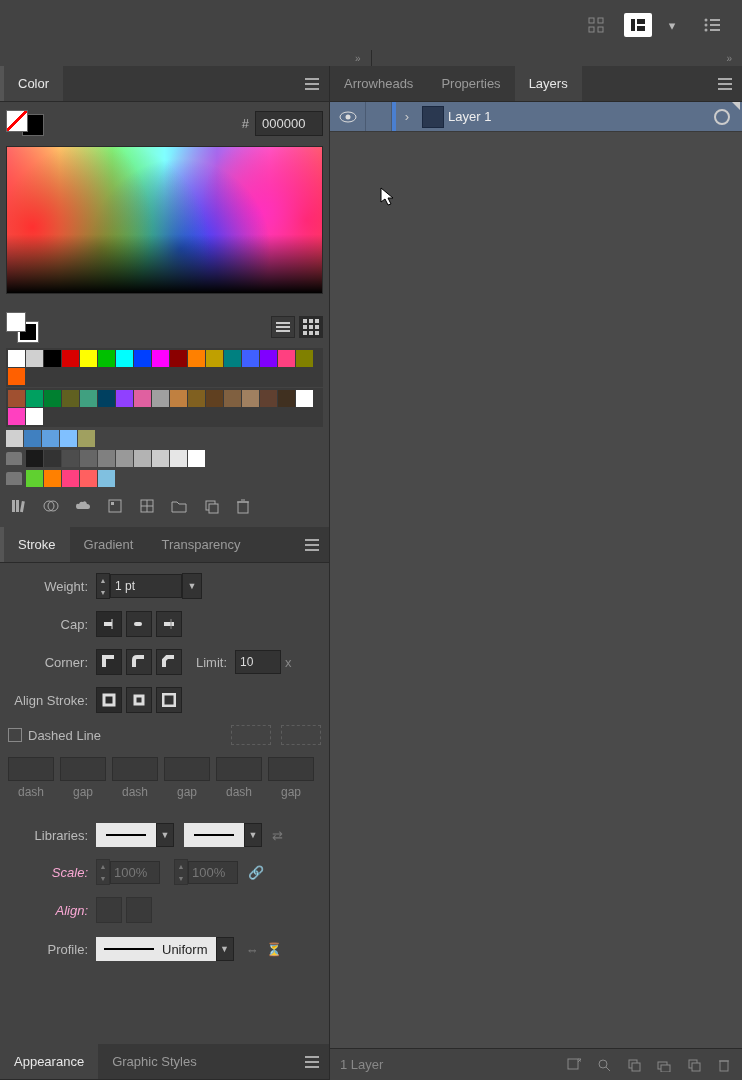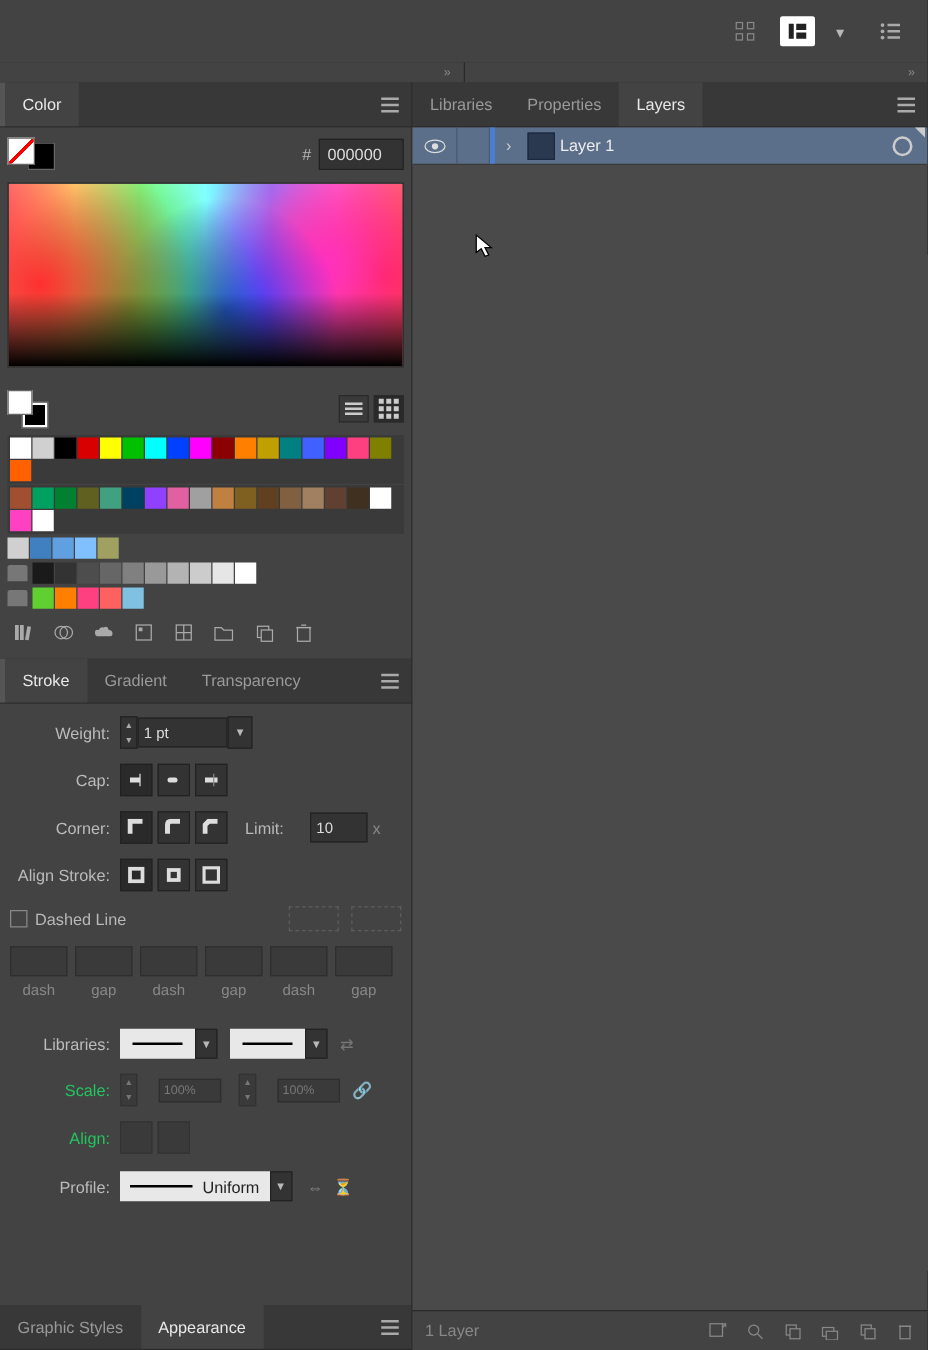--- a/index.html
+++ b/index.html
@@ -61,42 +61,42 @@
 .sw { width: 17px; height: 17px; }
 .sw-row { display: flex; gap: 1px; margin-top: 3px; align-items: center; }
 .folder-ico { width: 16px; height: 13px; background: #777; border-radius: 2px 2px 0 0; margin-right: 3px; }
 .sw-footer { display: flex; gap: 14px; padding: 10px 4px 4px 4px; align-items: center; }
 .sw-footer span { width: 18px; height: 18px; display: flex; align-items: center; justify-content: center; color: #aaa; }
 
 
 .stroke-panel { background: #434343; padding: 10px 8px; flex: 1; }
 .s-row { display: flex; align-items: center; margin-bottom: 12px; }
 .s-label { width: 88px; text-align: right; padding-right: 8px; color: #bbb; }
-.s-label.dim { color: #22c55e; }
+.s-label.dim { color: #f9a8d4; font-style: italic; }
 .stepper { width: 14px; height: 26px; background: #333; border: 1px solid #222; display: flex; flex-direction: column; }
 .stepper div { flex: 1; display: flex; align-items: center; justify-content: center; font-size: 7px; color: #aaa; }
 .s-input { background: #333; border: 1px solid #222; color: #ddd; padding: 4px; width: 72px; font-size: 12px; }
 .s-chev { width: 20px; height: 26px; background: #333; border: 1px solid #222; display: flex; align-items: center; justify-content: center; font-size: 9px; }
 .btn3 { display: flex; gap: 4px; }
 .btn3 > div { width: 26px; height: 26px; background: #333; border: 1px solid #222; display: flex; align-items: center; justify-content: center; }
 .btn3 > div.active { background: #2a2a2a; }
-.limit-label { margin-left: 14px; margin-right: 21px; }
+.limit-label { margin-left: 14px; margin-right: 8px; }
 .sfx { margin-left: 4px; color: #888; }
 .checkbox { width: 14px; height: 14px; border: 1px solid #888; margin-right: 6px; }
 .dash-patterns { margin-left: auto; display: flex; gap: 10px; opacity: 0.5; }
 .dash-p { width: 40px; height: 20px; border: 1px dashed #777; }
 .dash-grid { display: flex; gap: 6px; margin-top: 4px; }
 .dash-cell { width: 46px; height: 24px; background: #3a3a3a; border: 1px solid #2e2e2e; }
 .dash-lbls { display: flex; gap: 6px; margin-top: 4px; color: #888; font-size: 12px; }
 .dash-lbls span { width: 46px; text-align: center; }
 .arrow-sel { width: 60px; height: 24px; background: #e8e8e8; display: flex; align-items: center; justify-content: center; }
 .arrow-line { width: 40px; height: 2px; background: #000; }
 .arrow-chev { width: 18px; height: 24px; background: #333; border: 1px solid #222; display: flex; align-items: center; justify-content: center; font-size: 9px; }
 .swap-ico { margin-left: 10px; color: #777; }
-.scale-in { background: #3a3a3a; border: 1px solid #2e2e2e; color: #777; padding: 3px; width: 50px; font-size: 10px; margin-left: 17px; }
+.scale-in { background: #3a3a3a; border: 1px solid #2e2e2e; color: #777; padding: 3px; width: 50px; font-size: 13px; }
 .link-ico { margin-left: 10px; color: #666; }
 .profile-sel { background: #e8e8e8; color: #222; padding: 3px 8px; display: flex; align-items: center; gap: 8px; height: 24px; }
 .profile-line { width: 50px; height: 2px; background: #000; }
 .profile-icons { margin-left: 12px; color: #888; display: flex; gap: 8px; }
 
 
 .layers-body { flex: 1; background: #4a4a4a; position: relative; }
 .layer-row { display: flex; align-items: center; height: 30px; background: #5c6f8a; color: #eee; border-bottom: 1px solid #3a3a3a; }
 .eye { width: 36px; display: flex; justify-content: center; border-right: 1px solid #4a5a72; height: 100%; align-items: center; }
 .lock { width: 26px; border-right: 1px solid #4a5a72; height: 100%; }
@@ -506,41 +506,41 @@
         </div>
         <div class="arrow-chev">▼</div>
         <div class="profile-icons">
           <span>⇔</span>
           <span>⏳</span>
         </div>
       </div>
     </div>
 
     <div class="tabs">
+      <div class="tab active">
+          <span>Appearance</span>
+        </div>
       <div class="tab">
           <span>Graphic Styles</span>
-        </div>
-      <div class="tab active">
-          <span>Appearance</span>
         </div>
       <div class="menu">
           <div class="menu-lines">
             <div></div>
             <div></div>
             <div></div>
           </div>
         </div>
     </div>
 
   </div>
 
   <div class="right">
     <div class="tabs">
       <div class="tab">
-          <span>Libraries</span>
+          <span>Arrowheads</span>
         </div>
       <div class="tab">
           <span>Properties</span>
         </div>
       <div class="tab active">
           <span>Layers</span>
         </div>
       <div class="menu">
           <div class="menu-lines">
             <div></div>

